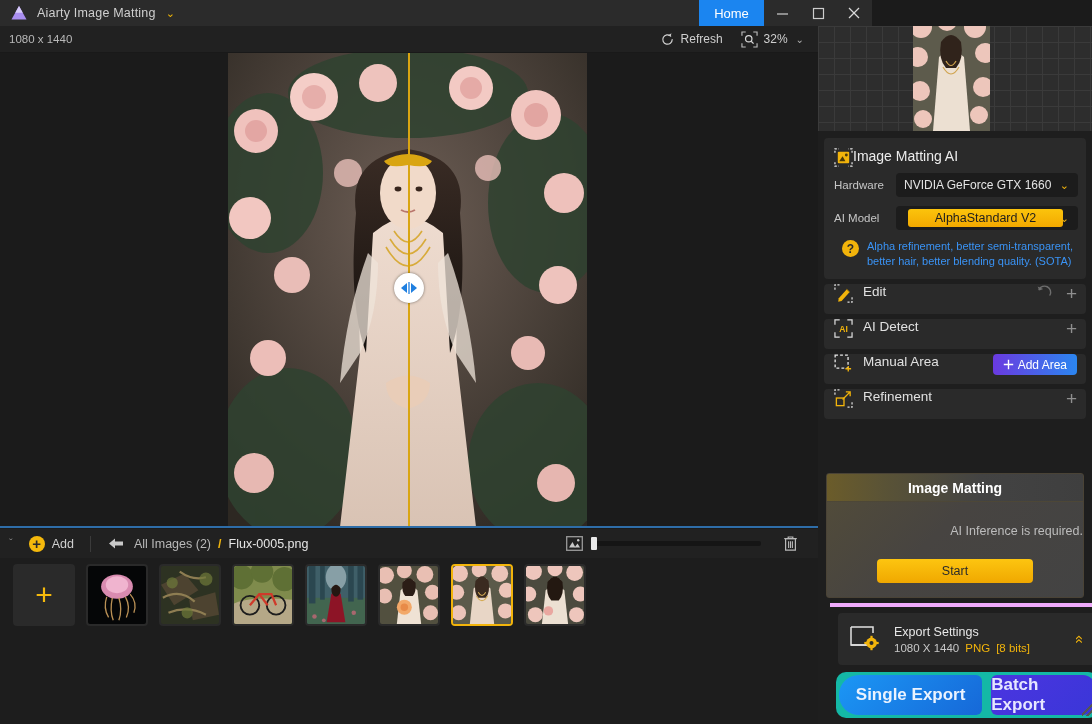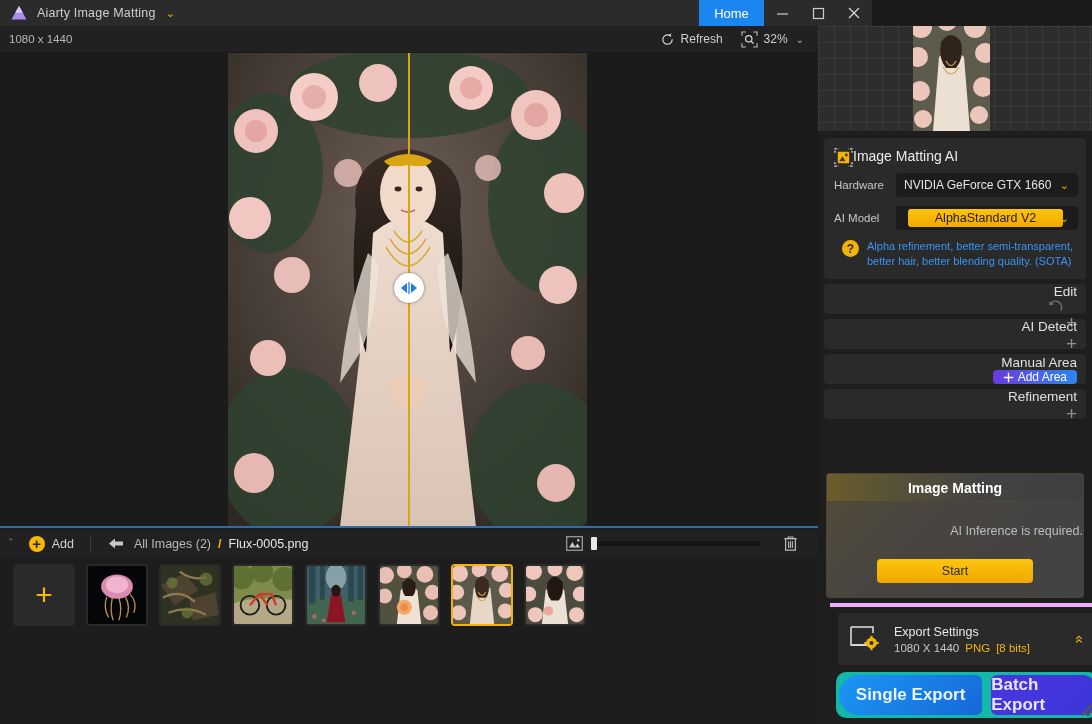--- a/index.html
+++ b/index.html
@@ -178,21 +178,21 @@
   }
   .q-icon {
     width:17px; height:17px; border-radius:50%; flex:none; margin-top: 1px;
     background:#f2b40b; color:#2b2b2b; font-size: 12px; font-weight:bold;
     display:flex; align-items:center; justify-content:center; margin-left: 8px;
   }
   .note-text { color:#3a93f5; font-size: 11px; line-height: 15px; }
 
   .sec {
     height: 30px; margin: 5px 6px 0 6px; background:#2a2a2a; border-radius:4px;
-    display:flex; align-items:flex-end; padding: 0 9px 0 10px; cursor:pointer;flex-direction:column;
+    display:flex; align-items:flex-start; padding: 0 9px 0 10px; cursor:pointer;
   }
   .sec-title { color:#e0e0e0; font-size: 13.5px; margin-left: 10px; }
   .sec-spacer { flex:1; }
   .sec-plus { color:#8f8f8f; font-size: 19px; line-height:1; font-weight: 300; cursor:pointer; }
   .sec-undo { color:#6e6e6e; margin-right: 14px; display:flex; cursor:pointer; }
   .add-area-btn {
     background: linear-gradient(90deg, #6a3ae0, #2b86f0);
     border-radius: 4px; height: 21px; padding: 0 10px;
     display:flex; align-items:center; gap:4px; color:#fff; font-size:12px;
     cursor:pointer;

